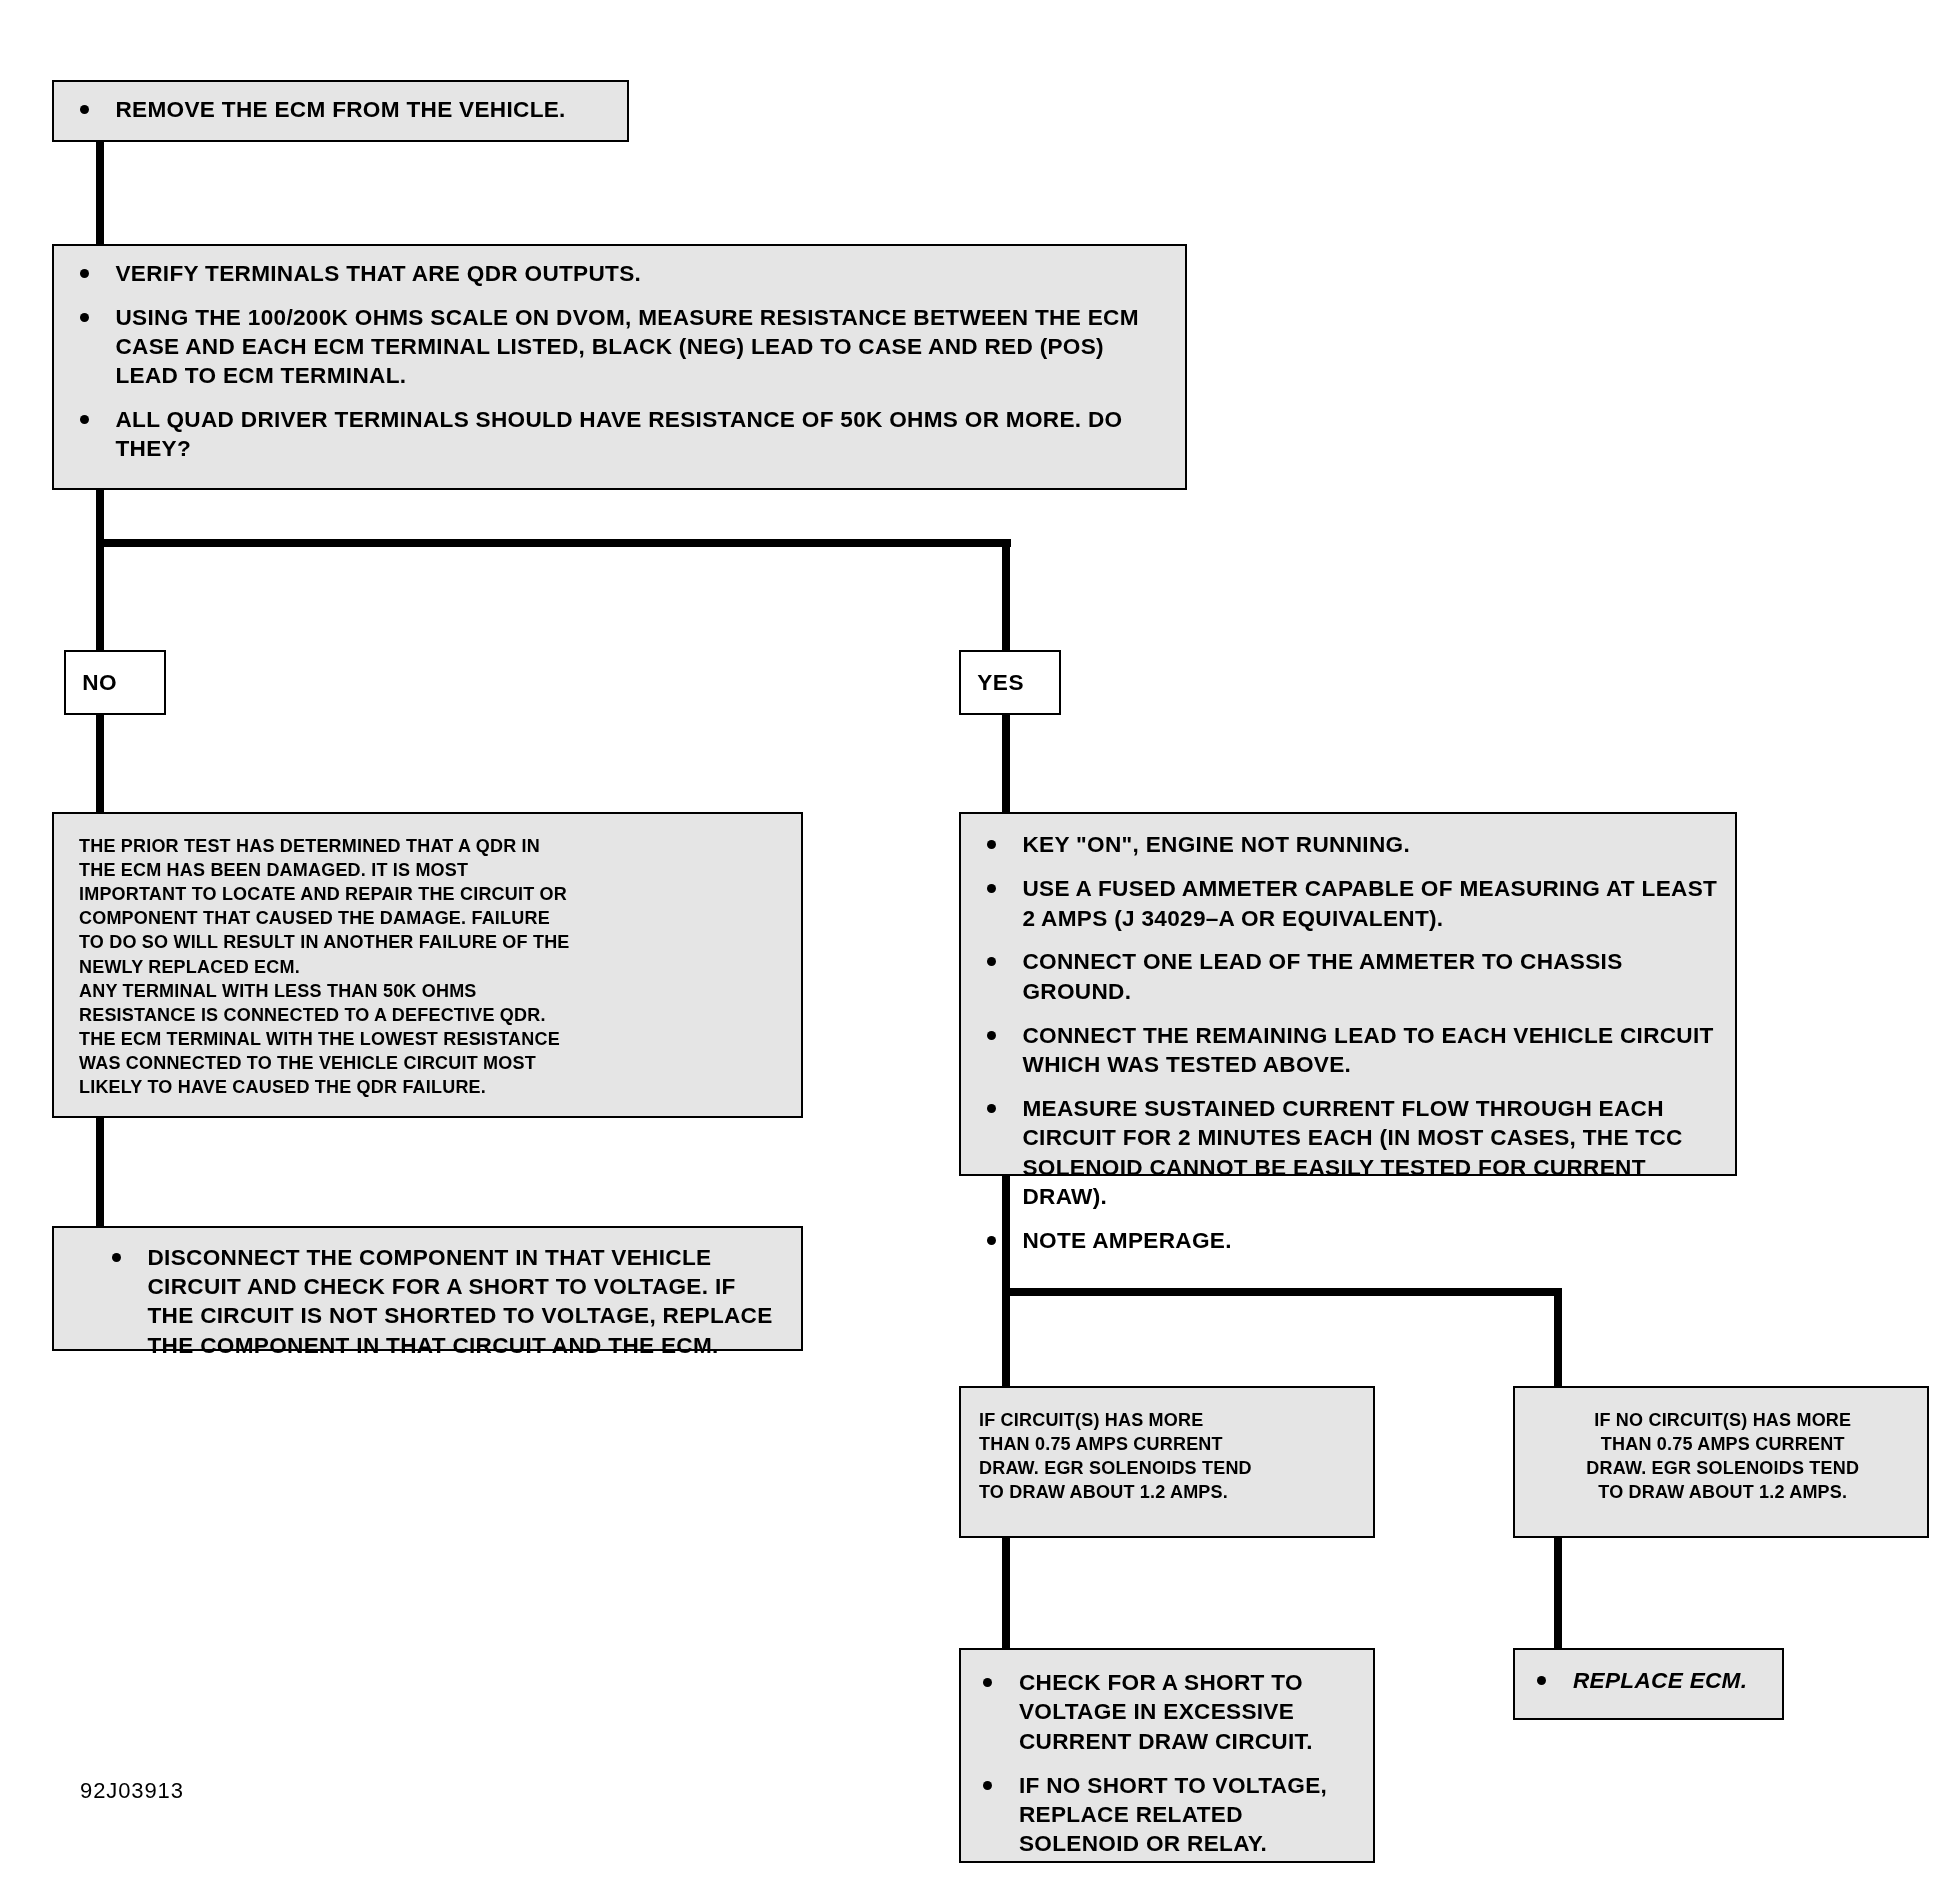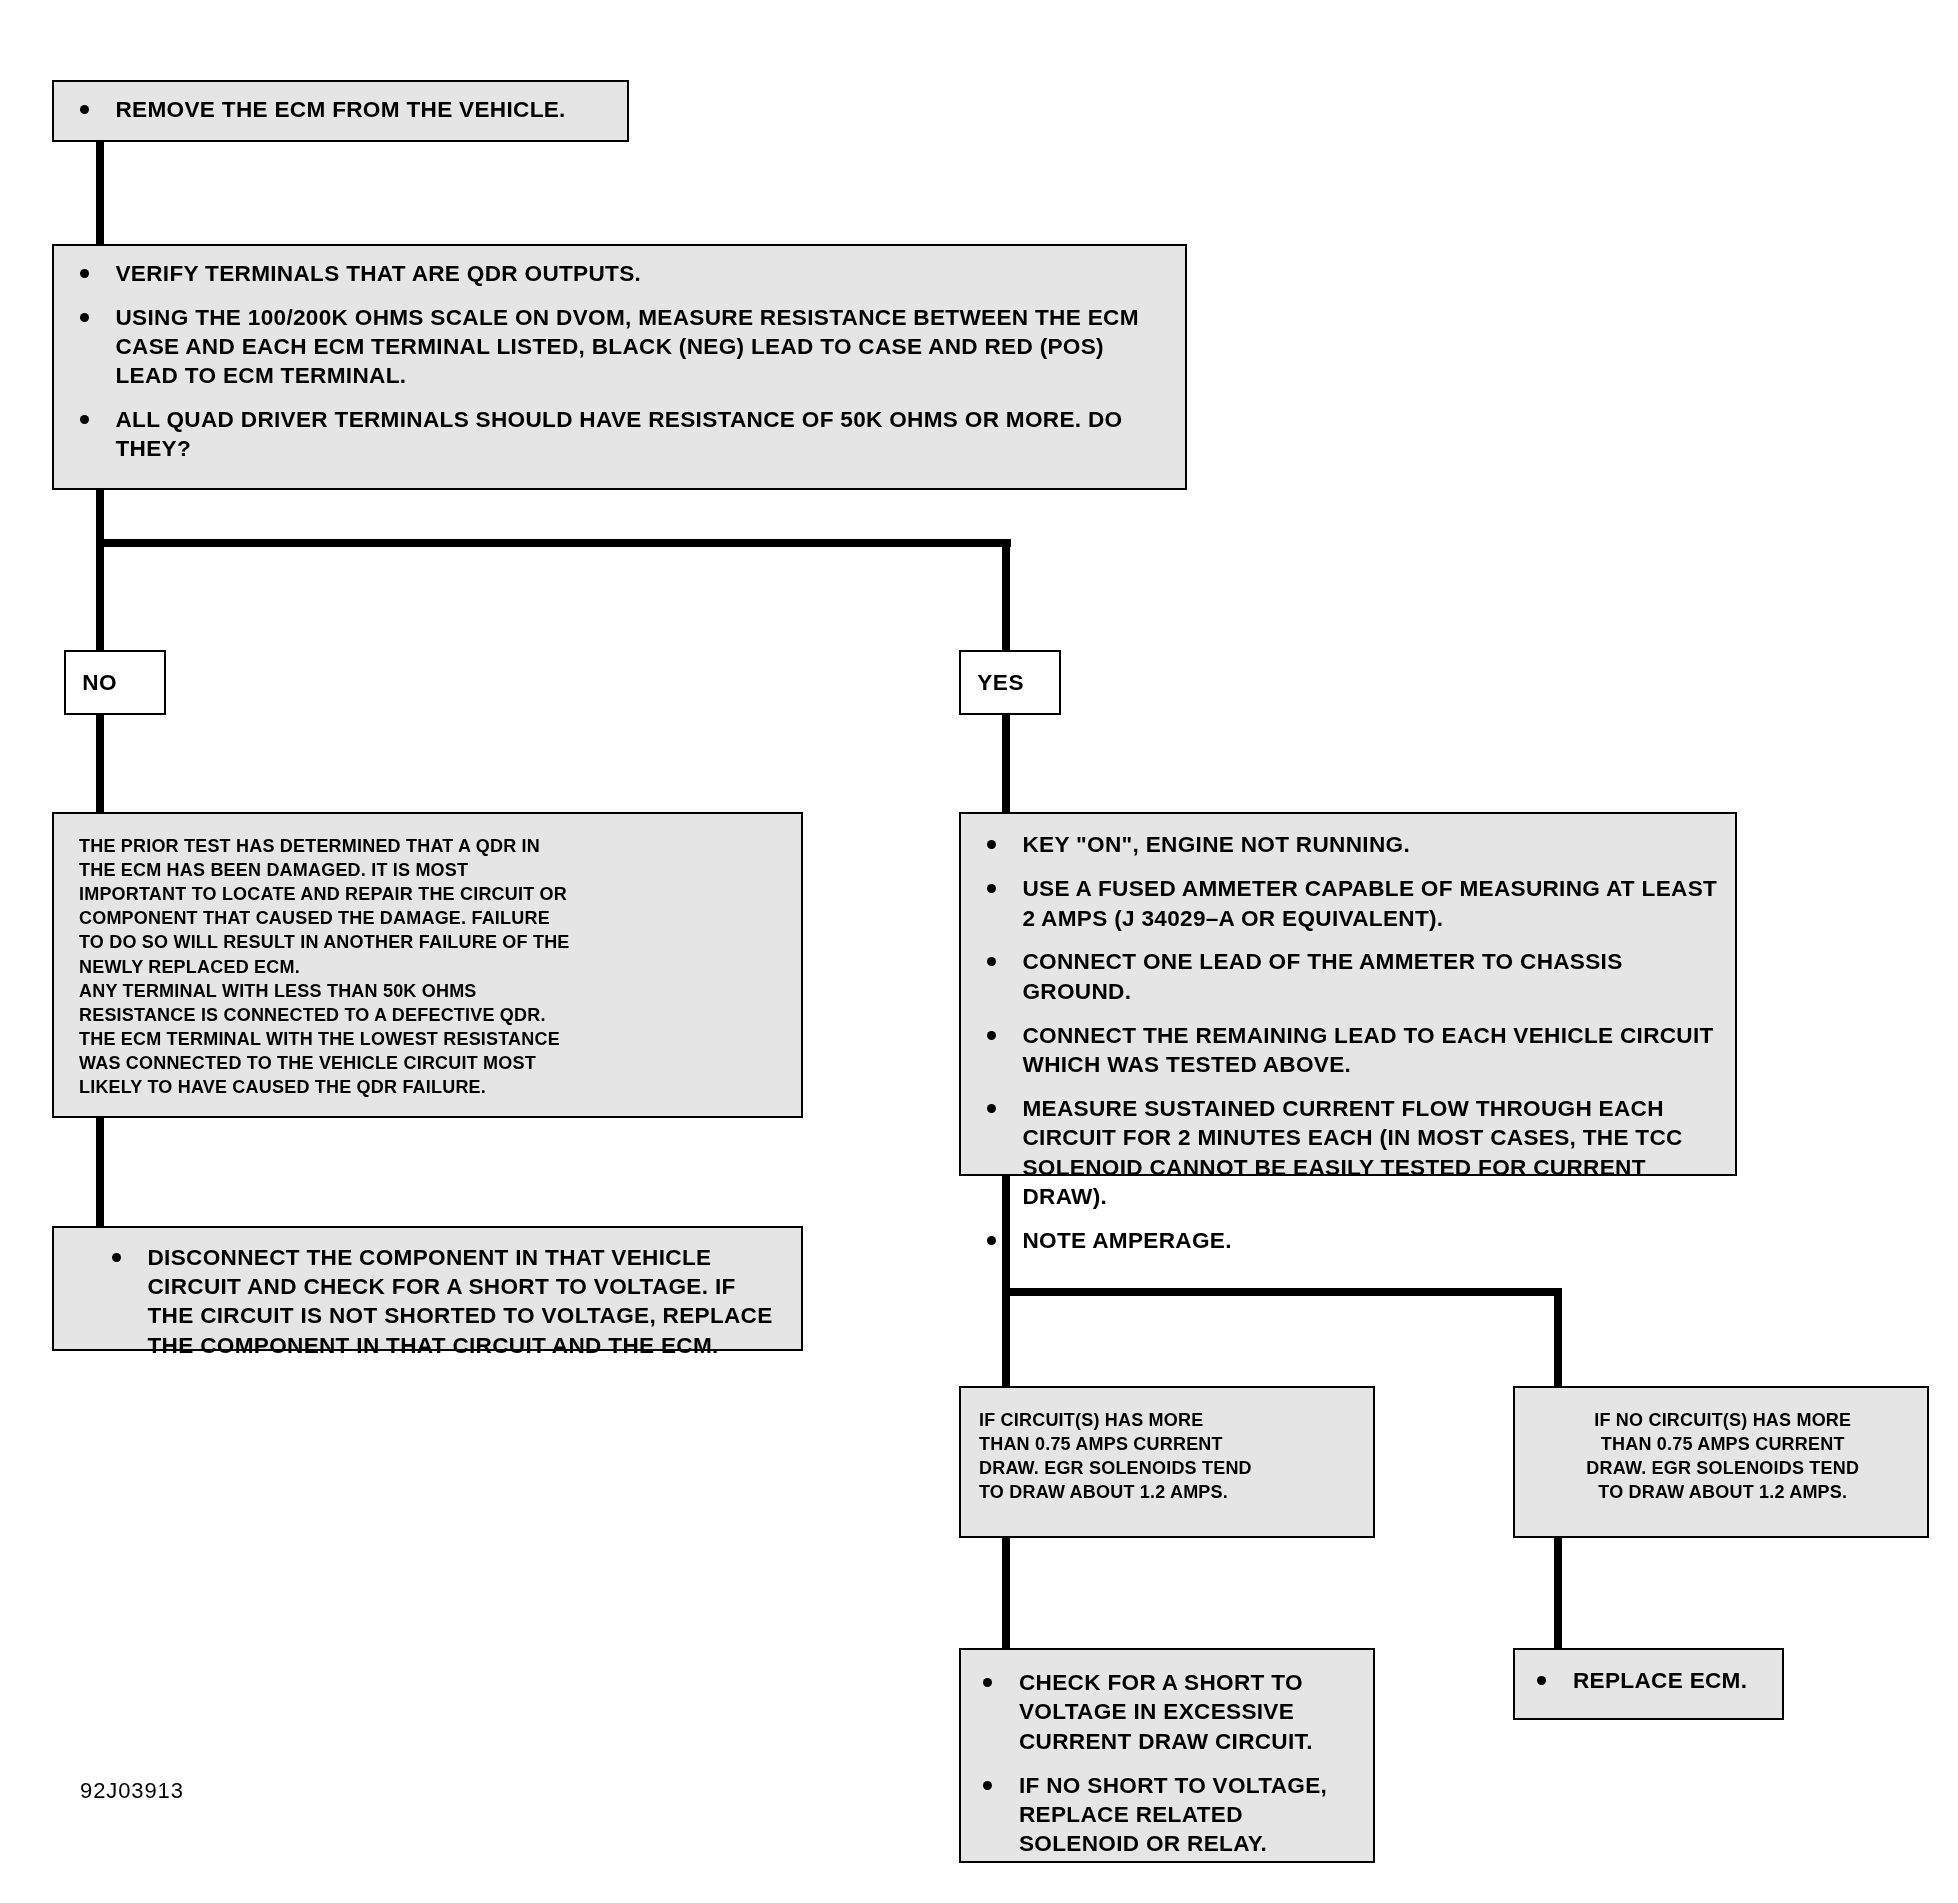--- a/index.html
+++ b/index.html
@@ -181,21 +181,21 @@
         </li>
         <li>
           <span class="dot"></span>
           <span>IF NO SHORT TO VOLTAGE, REPLACE RELATED SOLENOID OR RELAY.</span>
         </li>
       </ul>
     </div>
   </div>
 
   <div class="box" style="left:1513px;top:1648px;width:271px;height:72px;">
-    <div class="inner" style="padding:16.3px 11px 11px 11px;">
+    <div class="inner" style="padding:16.3px 11px 11px 11px;font-style:italic;">
       <ul class="bullets">
         <li>
           <span class="dot"></span>
           <span>REPLACE ECM.</span>
         </li>
       </ul>
     </div>
   </div>
 
   <div class="figid" style="left:80px;top:1778px;">92J03913</div>

